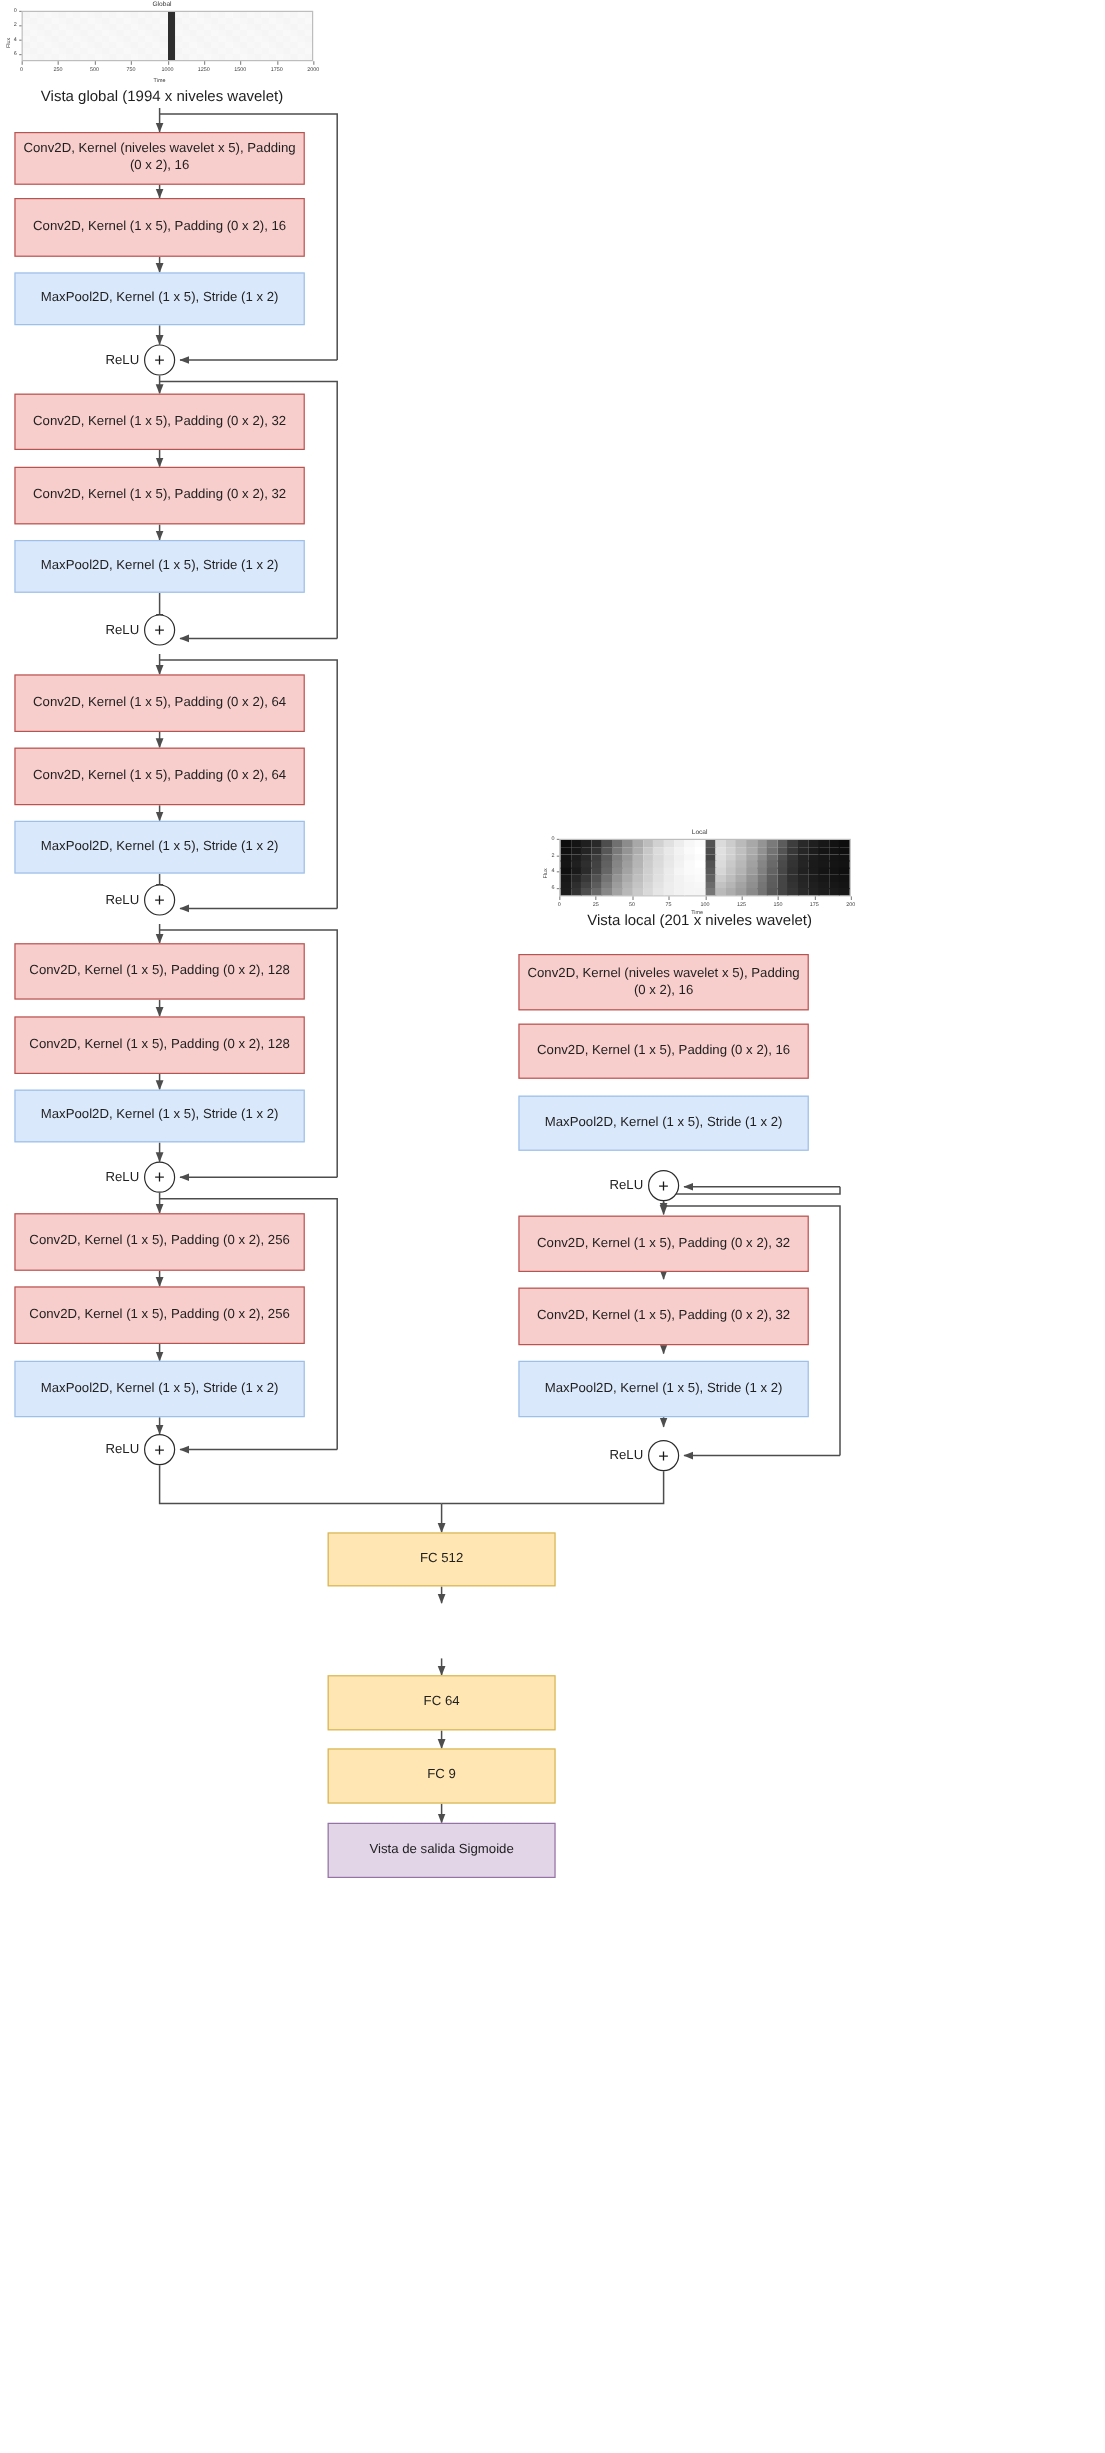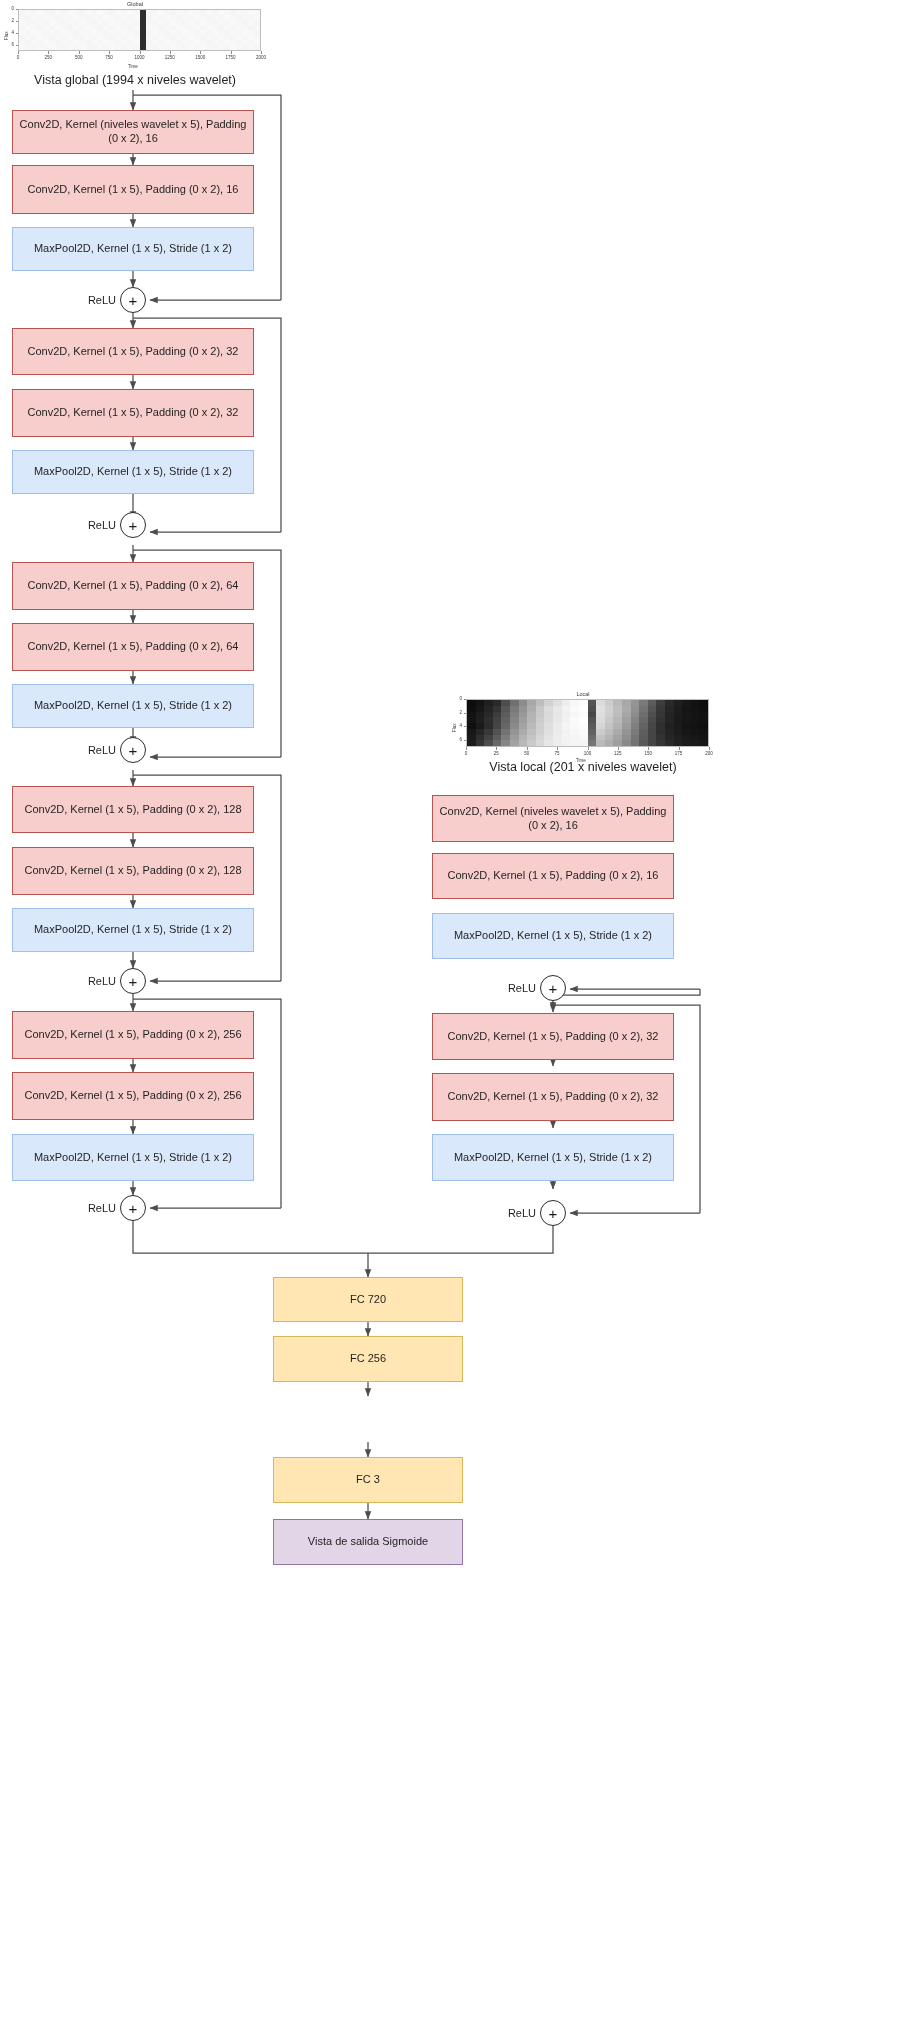--- a/index.html
+++ b/index.html
@@ -871,18 +871,18 @@
   <div class="relulabel" style="left:494px; top:982px; width:42px;">ReLU</div>
   <div class="plusnode" style="left:540px; top:975px;">+</div>
 
   <div class="node conv" style="left:432px; top:1013px; width:242px; height:47px;">Conv2D, Kernel (1 x 5), Padding (0 x 2), 32</div>
   <div class="node conv" style="left:432px; top:1073px; width:242px; height:48px;">Conv2D, Kernel (1 x 5), Padding (0 x 2), 32</div>
   <div class="node pool" style="left:432px; top:1134px; width:242px; height:47px;">MaxPool2D, Kernel (1 x 5), Stride (1 x 2)</div>
 
   <div class="relulabel" style="left:494px; top:1207px; width:42px;">ReLU</div>
   <div class="plusnode" style="left:540px; top:1200px;">+</div>
 
-  <div class="node fc" style="left:273px; top:1277px; width:190px; height:45px;">FC 720</div>
-  <div class="node fc" style="left:273px; top:1336px; width:190px; height:46px;">FC 256</div>
-  <div class="node fc" style="left:273px; top:1457px; width:190px; height:46px;">FC 3</div>
+  <div class="node fc" style="left:273px; top:1277px; width:190px; height:45px;">FC 512</div>
+  <div class="node fc" style="left:273px; top:1396px; width:190px; height:46px;">FC 64</div>
+  <div class="node fc" style="left:273px; top:1457px; width:190px; height:46px;">FC 9</div>
   <div class="node out" style="left:273px; top:1519px; width:190px; height:46px;">Vista de salida Sigmoide</div>
 
 </div>
 
 </body></html>

